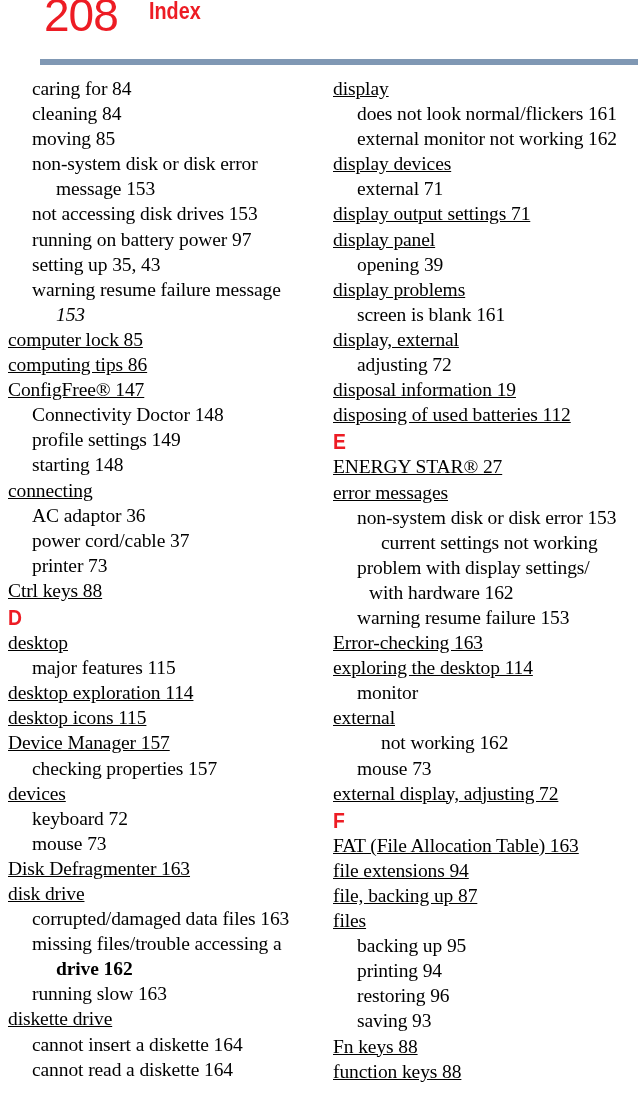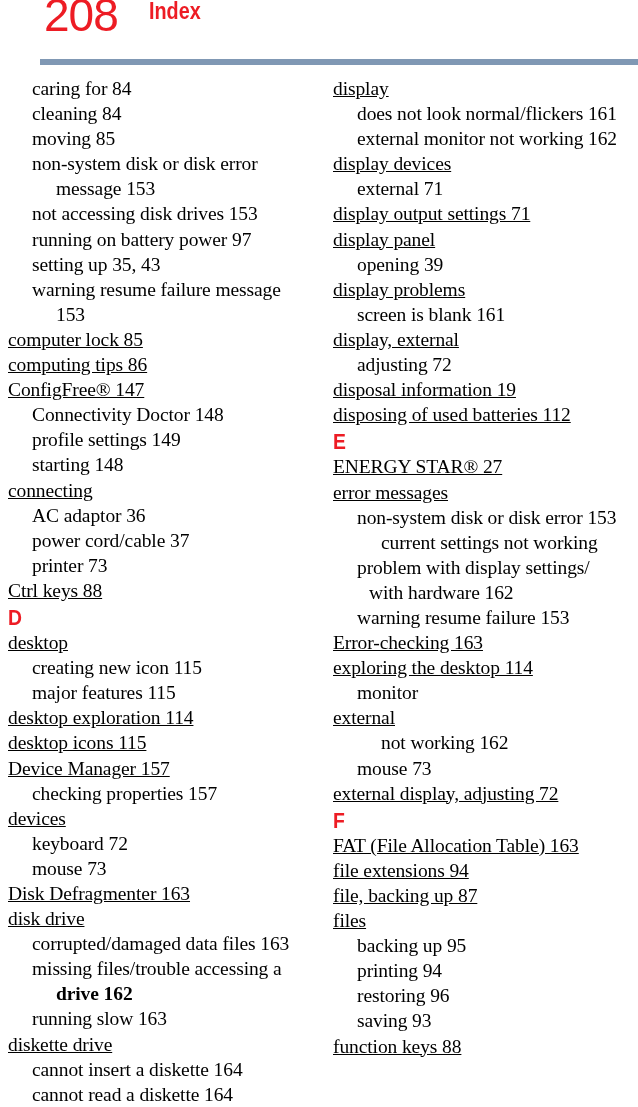--- a/index.html
+++ b/index.html
@@ -107,35 +107,34 @@
   <div class="index-column" id="index-column-left">
       <div class="index-entry lvl-2">caring for 84</div>
       <div class="index-entry lvl-2">cleaning 84</div>
       <div class="index-entry lvl-2">moving 85</div>
       <div class="index-entry lvl-2">non-system disk or disk error</div>
       <div class="index-entry cont-1" style="margin-left: 48px;">message 153</div>
       <div class="index-entry lvl-2">not accessing disk drives 153</div>
       <div class="index-entry lvl-2">running on battery power 97</div>
       <div class="index-entry lvl-2">setting up 35, 43</div>
       <div class="index-entry lvl-2">warning resume failure message</div>
-      <div class="index-entry cont-1" style="margin-left: 48px;">153</div>
+      <div class="index-entry cont-1" style="margin-left: 48px; font-style: italic;">153</div>
       <div class="index-entry lvl-1">computer lock 85</div>
       <div class="index-entry lvl-1">computing tips 86</div>
       <div class="index-entry lvl-1">ConfigFree® 147</div>
       <div class="index-entry lvl-2">Connectivity Doctor 148</div>
       <div class="index-entry lvl-2">profile settings 149</div>
       <div class="index-entry lvl-2">starting 148</div>
       <div class="index-entry lvl-1">connecting</div>
       <div class="index-entry lvl-2">AC adaptor 36</div>
       <div class="index-entry lvl-2">power cord/cable 37</div>
       <div class="index-entry lvl-2">printer 73</div>
       <div class="index-entry lvl-1">Ctrl keys 88</div>
       <div class="section-letter">D</div>
       <div class="index-entry lvl-1">desktop</div>
-      <div class="index-entry lvl-2">creating new icon 115</div>
       <div class="index-entry lvl-2">major features 115</div>
       <div class="index-entry lvl-1">desktop exploration 114</div>
       <div class="index-entry lvl-1">desktop icons 115</div>
       <div class="index-entry lvl-1">Device Manager 157</div>
       <div class="index-entry lvl-2">checking properties 157</div>
       <div class="index-entry lvl-1">devices</div>
       <div class="index-entry lvl-2">keyboard 72</div>
       <div class="index-entry lvl-2">mouse 73</div>
       <div class="index-entry lvl-1">Disk Defragmenter 163</div>
       <div class="index-entry lvl-1">disk drive</div>
@@ -179,15 +178,16 @@
       <div class="index-entry lvl-1">external display, adjusting 72</div>
       <div class="section-letter">F</div>
       <div class="index-entry lvl-1">FAT (File Allocation Table) 163</div>
       <div class="index-entry lvl-1">file extensions 94</div>
       <div class="index-entry lvl-1">file, backing up 87</div>
       <div class="index-entry lvl-1">files</div>
       <div class="index-entry lvl-2">backing up 95</div>
       <div class="index-entry lvl-2">printing 94</div>
       <div class="index-entry lvl-2">restoring 96</div>
       <div class="index-entry lvl-2">saving 93</div>
+      <div class="index-entry lvl-1">Fn keys 88</div>
       <div class="index-entry lvl-1">function keys 88</div>
     </div>
 </div>
 
 </body></html>

